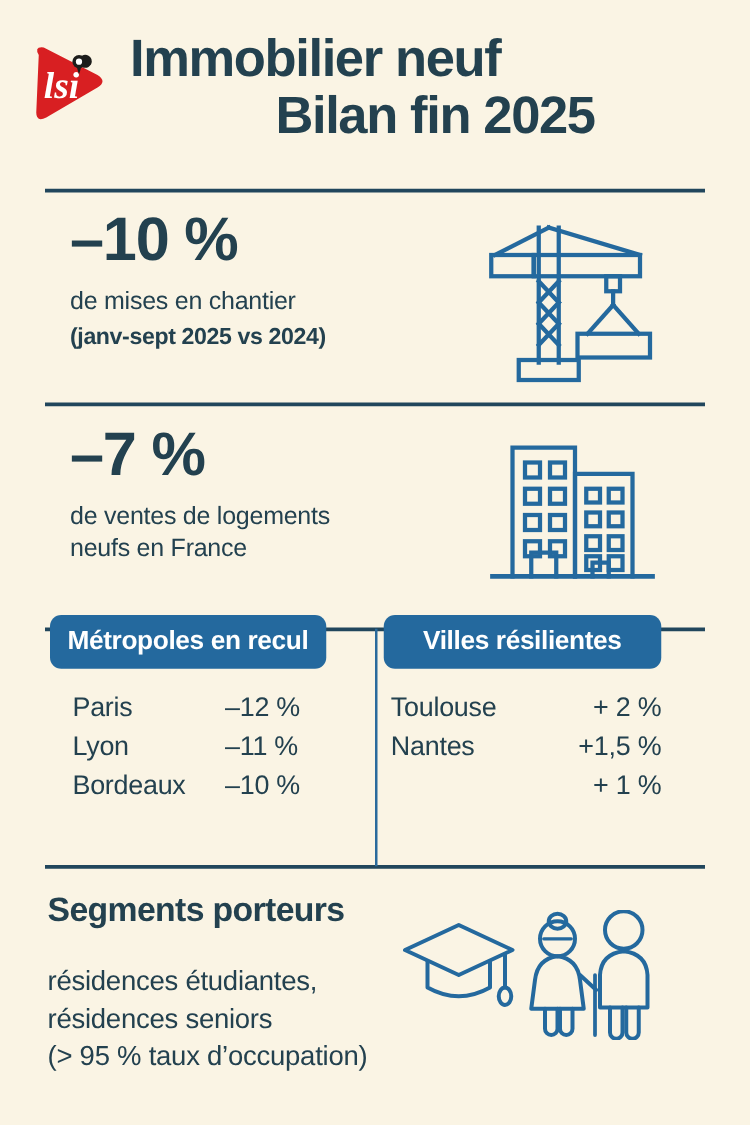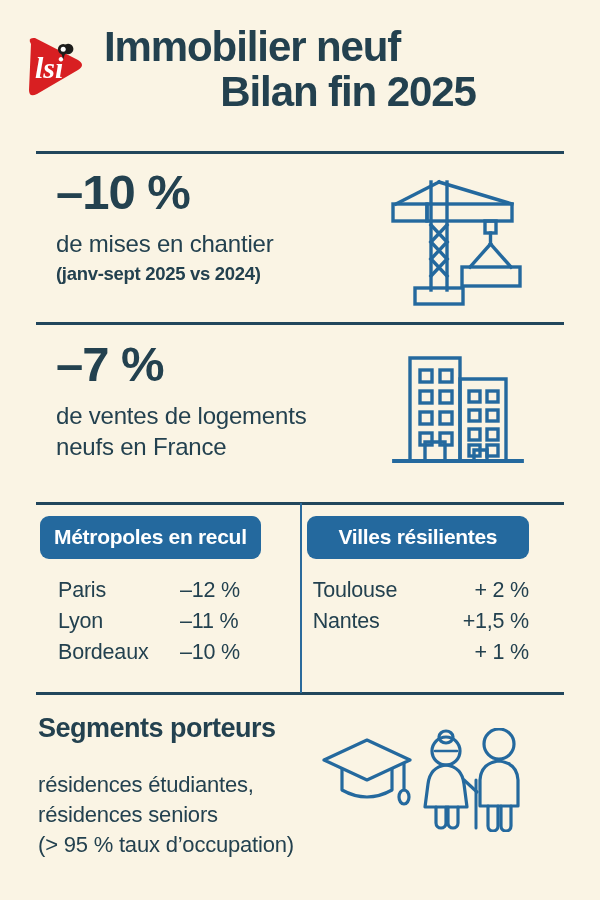--- a/index.html
+++ b/index.html
@@ -89,21 +89,21 @@
   }
   .stat-big {
     font-size: 49px;
     font-weight: bold;
     letter-spacing: -1px;
     line-height: 1.0;
     color: #23414f;
     margin-bottom: 12px;
   }
   .stat-desc {
-    font-size: 24px;
+    font-size: 20px;
     font-weight: normal;
     line-height: 1.28;
     color: #23414f;
     letter-spacing: -0.2px;
   }
   .stat-note {
     font-size: 18.5px;
     font-weight: bold;
     line-height: 1.3;
     color: #23414f;
@@ -115,21 +115,21 @@
     display: flex;
     justify-content: center;
     align-items: flex-start;
   }
   #stat1 .stat-icon { padding-top: 0px; padding-right: 6px; }
   #stat2 .stat-icon { padding-top: 6px; padding-right: 14px; }
 
   
   .cities {
     position: absolute;
-    top: 516px;
+    top: 492px;
     left: 0;
     width: 496px;
     display: flex;
   }
   .city-col {
     width: 300px;
     box-sizing: border-box;
   }
   .city-col.left  { padding-left: 40px; padding-right: 16px; }
   .city-col.right { padding-left: 20px; padding-right: 32px; }

